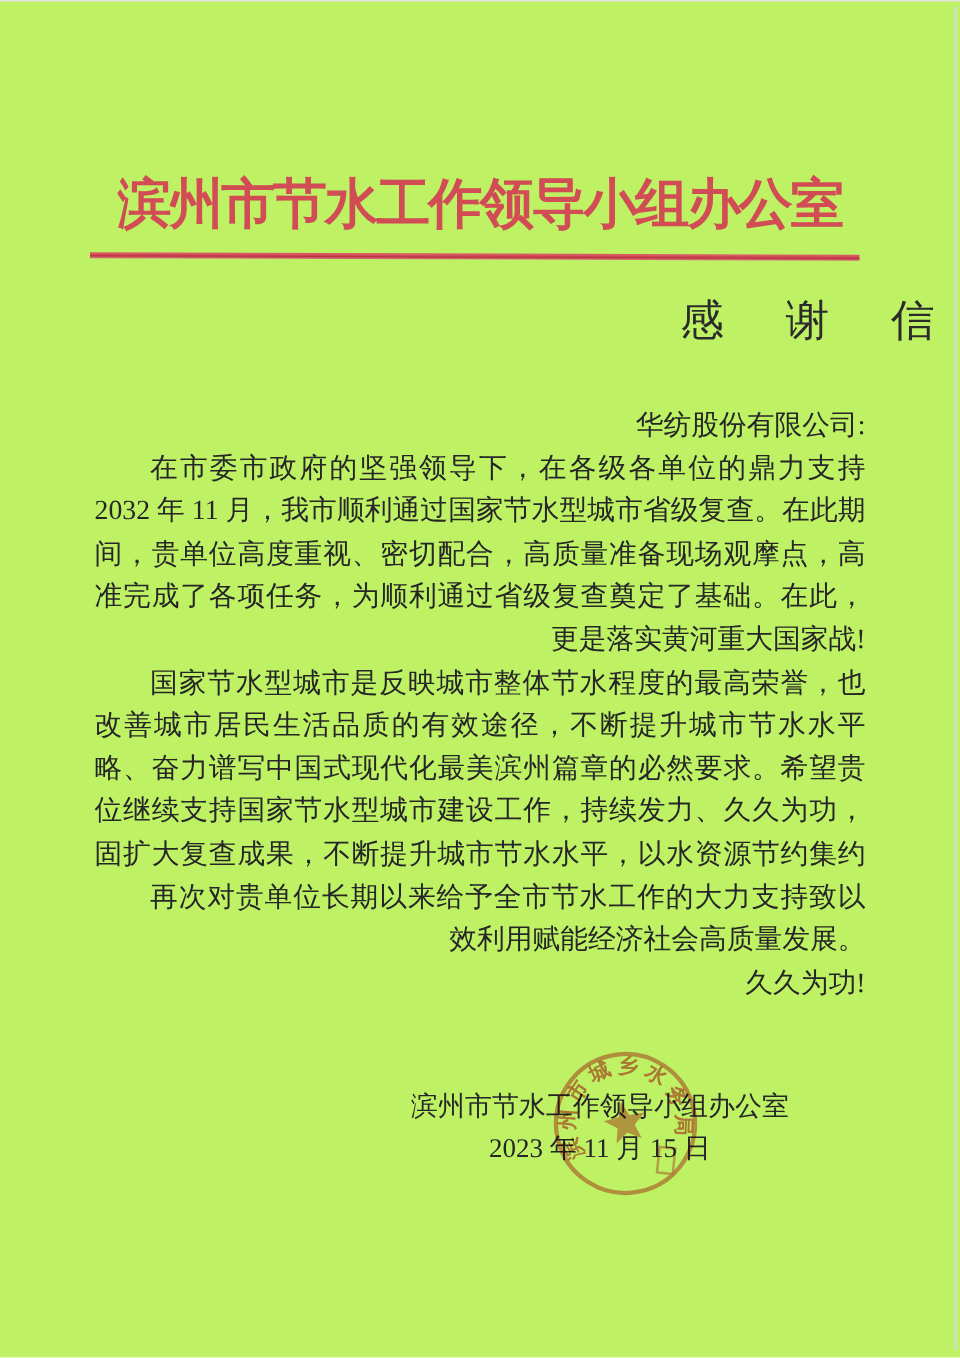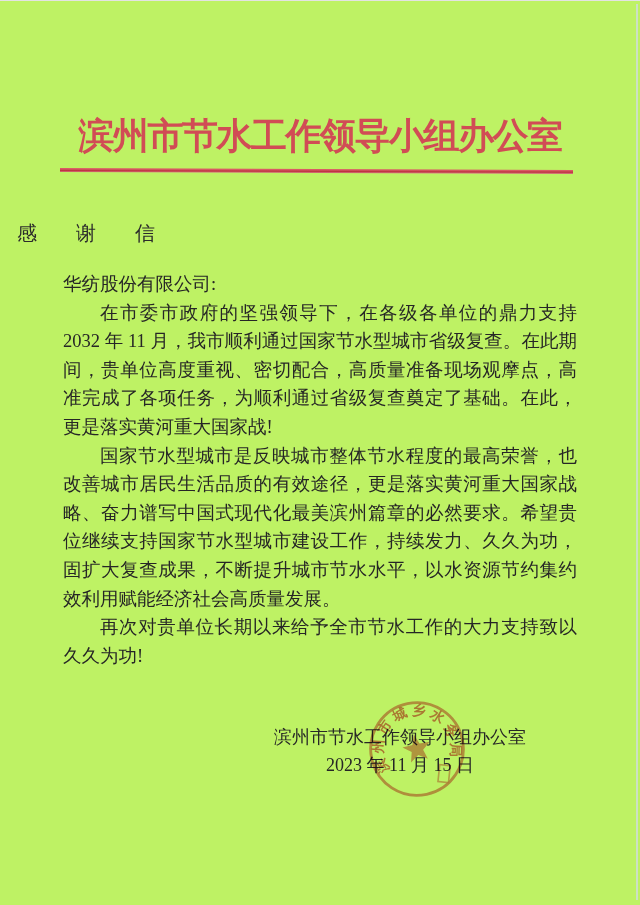--- a/index.html
+++ b/index.html
@@ -28,33 +28,33 @@
     letter-spacing:-1.5px;
     color:#d14c55;
     white-space:nowrap;
   }
   .red-rule{
     position:absolute;top:169px;left:60px;width:513px;height:4px;
     background:linear-gradient(to bottom,#da5a64 20%,#bc3440 60%,#d97a82);
     transform:rotate(0.2deg);
   }
   .letter-title{
-    position:absolute;top:220px;left:0;width:100%;
-    text-align:left;
-    font-size:20px;color:#2b2b2b;
+    position:absolute;top:194px;left:0;width:100%;
+    text-align:right;
+    font-size:29px;color:#2b2b2b;
     letter-spacing:17px;text-indent:17px;
     white-space:nowrap;
   }
   
   .body-block{
     position:absolute;top:270px;left:63px;width:514px;
     font-size:18.5px;line-height:28.6px;color:#262626;
     text-align:left;
   }
-  .line{white-space:nowrap;}
+  .line{white-space:nowrap;text-align:right;}
   .line.full{
     white-space:normal;
     text-align:justify;
     text-align-last:justify;
     overflow:hidden;height:28.6px;
   }
   .line.indent{text-indent:37px;}
   
   .sig-block{
     position:absolute;top:723px;left:267px;width:266px;
@@ -86,26 +86,26 @@
   <div class="letter-title">感 谢 信</div>
 
   <div class="body-block">
     <div class="line">华纺股份有限公司:</div>
     <div class="line full indent">在市委市政府的坚强领导下，在各级各单位的鼎力支持下，</div>
     <div class="line full">2032 年 11 月，我市顺利通过国家节水型城市省级复查。在此期</div>
     <div class="line full">间，贵单位高度重视、密切配合，高质量准备现场观摩点，高标</div>
     <div class="line full">准完成了各项任务，为顺利通过省级复查奠定了基础。在此，对</div>
     <div class="line">更是落实黄河重大国家战!</div>
     <div class="line full indent">国家节水型城市是反映城市整体节水程度的最高荣誉，也是</div>
-    <div class="line full">改善城市居民生活品质的有效途径，更是落实黄河重大国家战</div>
+    <div class="line full">改善城市居民生活品质的有效途径，不断提升城市节水水平</div>
     <div class="line full">略、奋力谱写中国式现代化最美滨州篇章的必然要求。希望贵单</div>
     <div class="line full">位继续支持国家节水型城市建设工作，持续发力、久久为功，巩</div>
     <div class="line full">固扩大复查成果，不断提升城市节水水平，以水资源节约集约高</div>
+    <div class="line full indent">再次对贵单位长期以来给予全市节水工作的大力支持致以</div>
     <div class="line">效利用赋能经济社会高质量发展。</div>
-    <div class="line full indent">再次对贵单位长期以来给予全市节水工作的大力支持致以</div>
     <div class="line">久久为功!</div>
   </div>
 
   <div class="sig-block">
     <div>滨州市节水工作领导小组办公室</div>
     <div>2023 年 11 月 15 日</div>
   </div>
 
   <svg class="seal" viewBox="0 0 160 160" width="130" height="130">
     <circle cx="80" cy="80" r="57" fill="none" stroke="#e06565" stroke-width="3.5" opacity="0.85"></circle>

